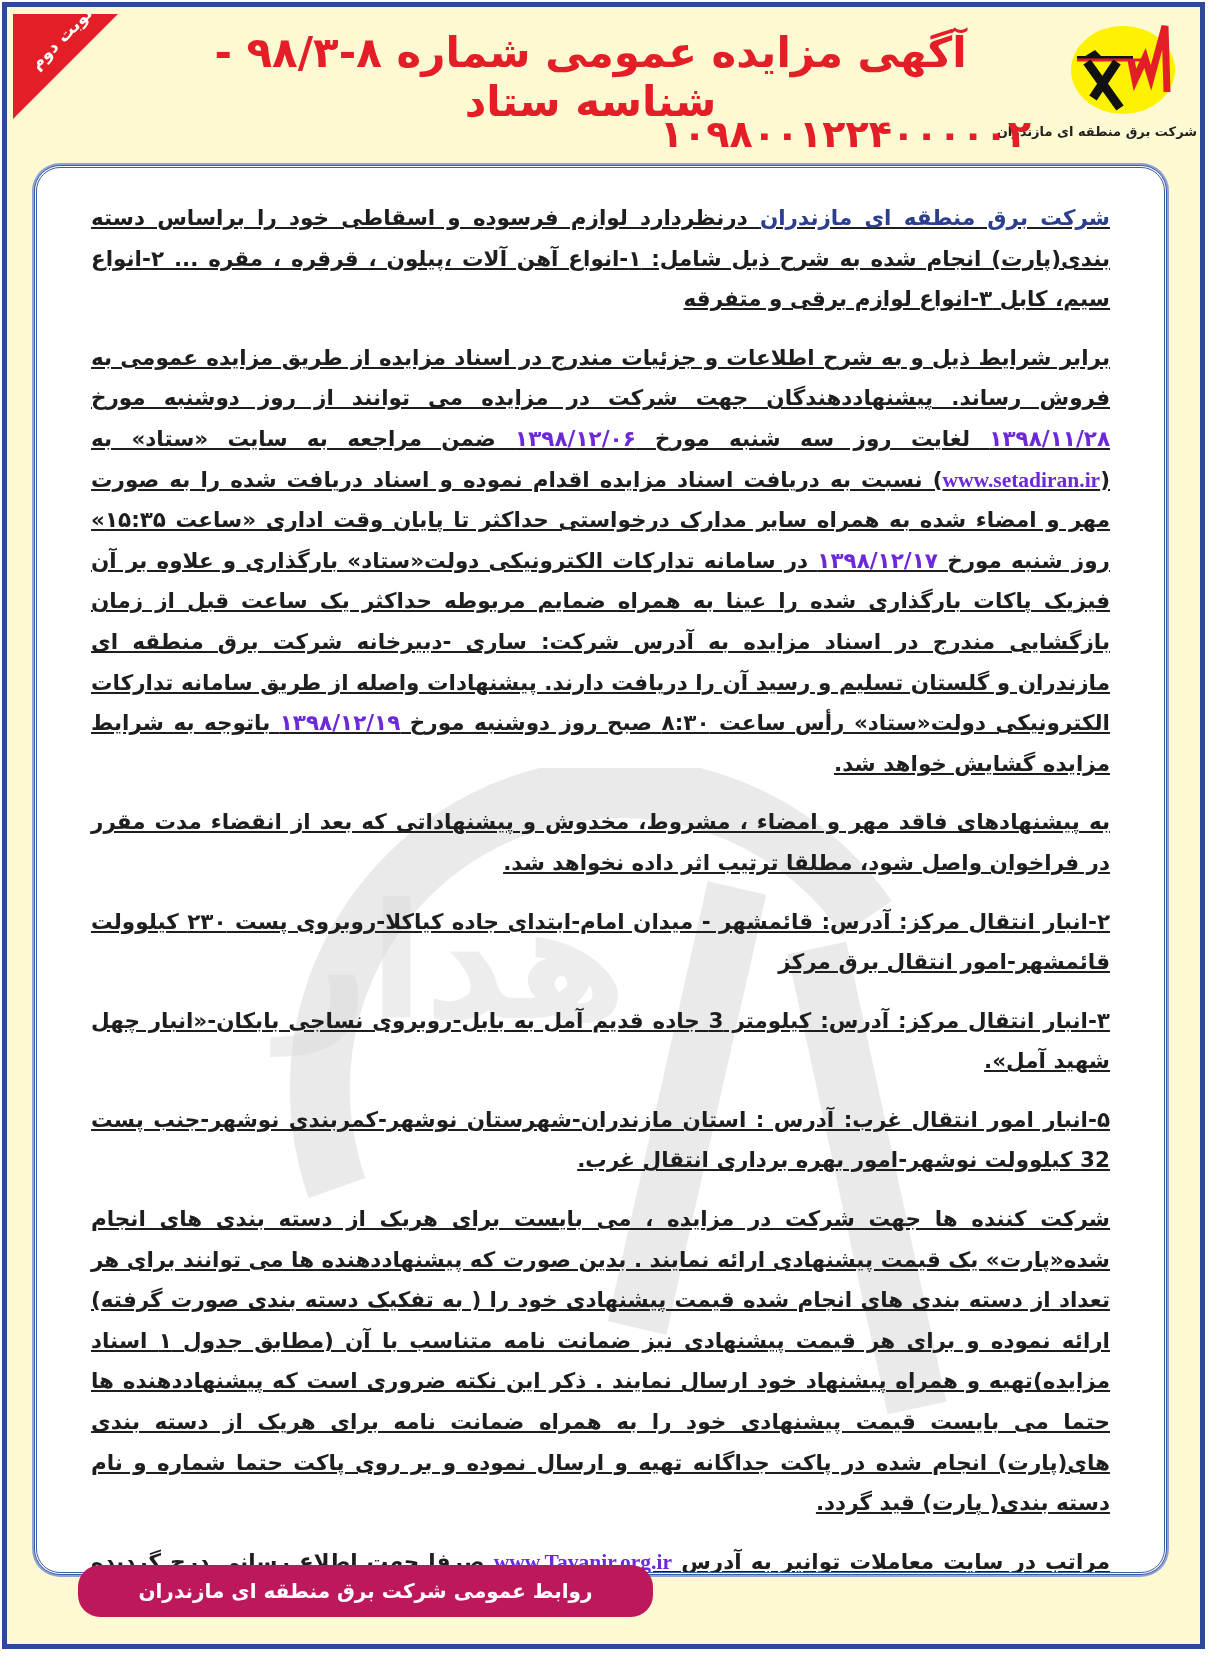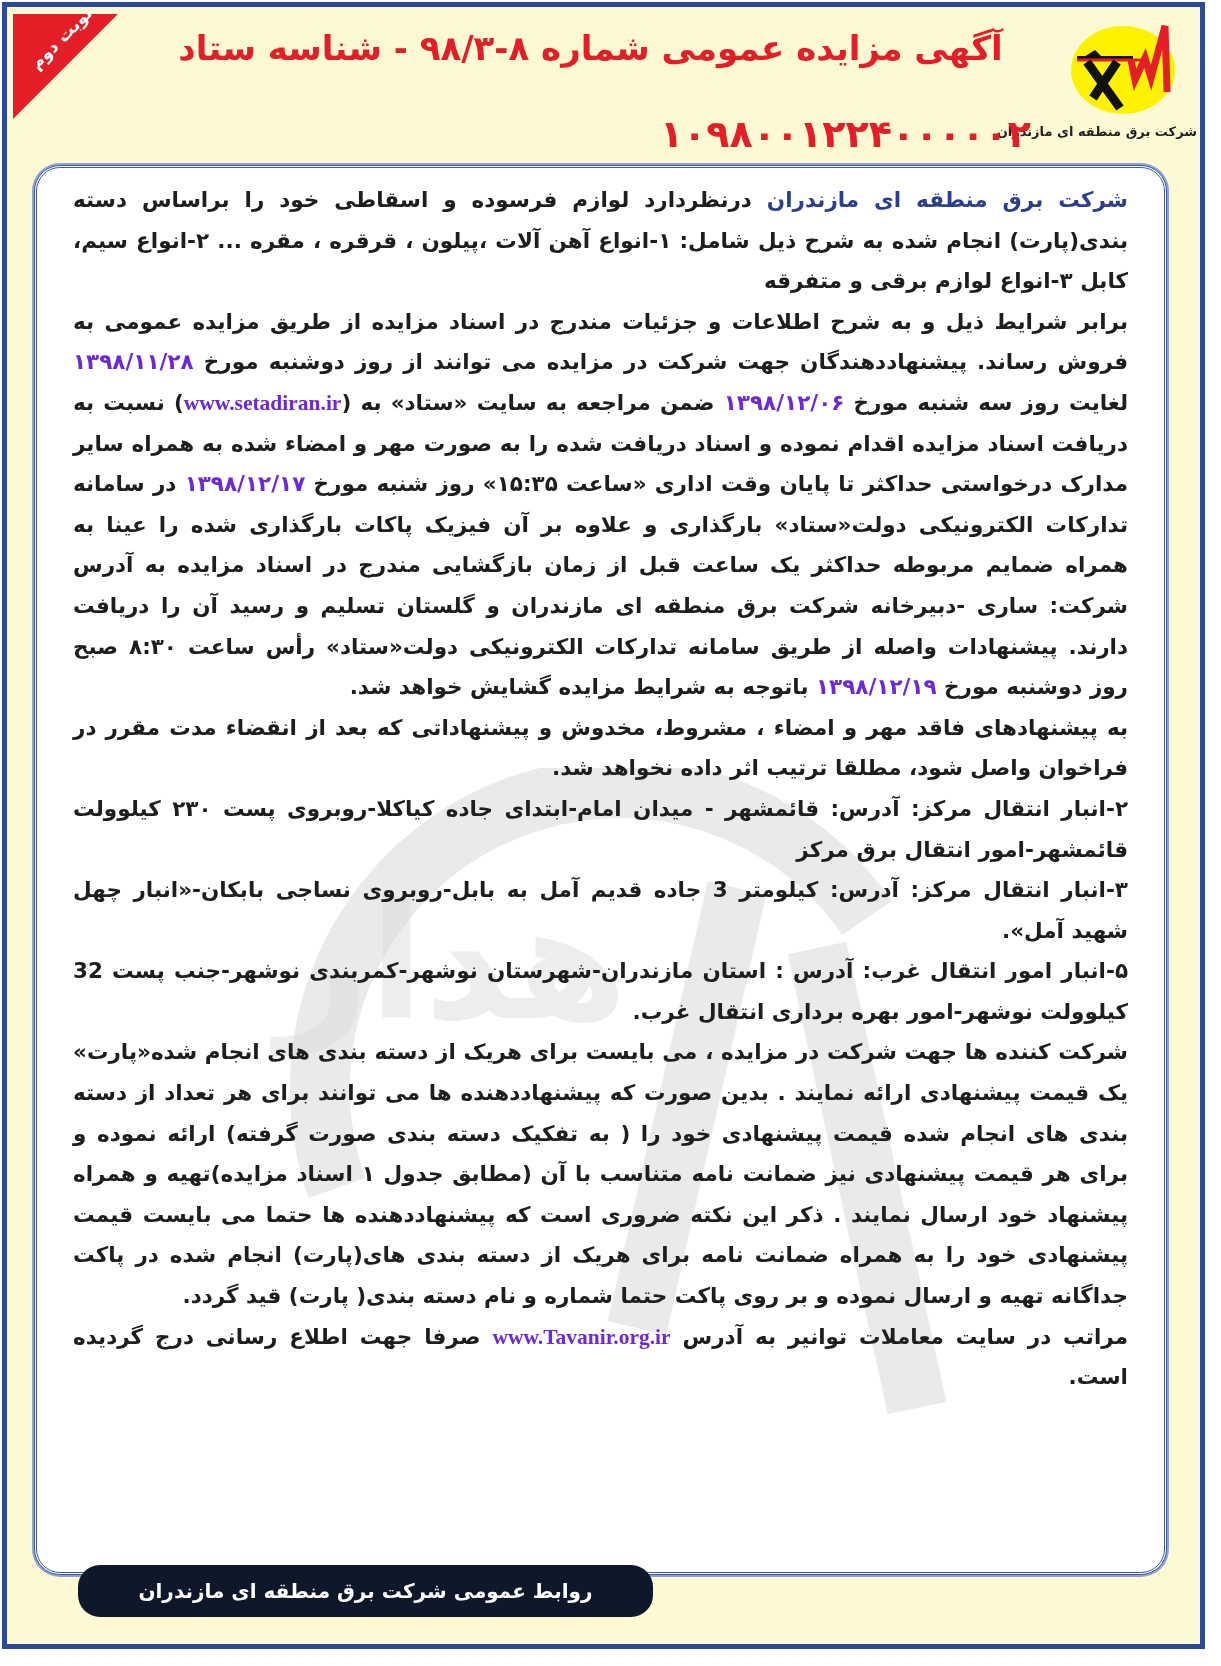--- a/index.html
+++ b/index.html
@@ -22,21 +22,21 @@
   }
   .logo {
     position:absolute; right:36px; top:20px; width:120px; height:95px;
   }
   .logo-caption {
     position:absolute; right:24px; top:124px; font-size:13px; font-weight:bold;
     color:#222; direction:rtl; white-space:nowrap;
   }
   .title {
     position:absolute; left:150px; right:190px; top:28px; text-align:center;
-    color:#e41e26; font-weight:bold; font-size:34px; direction:rtl;
+    color:#e41e26; font-weight:bold; font-size:42px; direction:rtl;
     font-family:"DejaVu Sans", sans-serif; letter-spacing:-0.5px;
   }
   .title-id {
     position:absolute; left:150px; right:190px; top:112px; text-align:right;
     color:#e41e26; font-weight:bold; font-size:38px; direction:ltr;
     font-family:"DejaVu Sans", sans-serif; letter-spacing:1px;
   }
   .body-box {
     position:absolute; left:34px; top:165px; width:1133px; height:1410px;
     background:#ffffff; border:3px double #3c5aa6; border-radius:26px;
@@ -45,26 +45,26 @@
   }
   .watermark {
     position:absolute; left:180px; top:600px; width:800px; height:700px;
     pointer-events:none;
   }
   .content {
     position:relative; padding:12px 36px 0 36px; direction:rtl; text-align:justify;
     font-family:"DejaVu Sans", sans-serif; font-weight:bold; font-size:21.5px;
     line-height:40.6px; color:#1e1e1e; z-index:2;
   }
-  .content p { margin:0; }
+  .content p { margin:18px;text-decoration:underline; }
   .hl-blue { color:#2c3f8e; }
   .hl-red { color:#6d28d9; }
   .footer-bar {
     position:absolute; left:78px; top:1565px; width:575px; height:52px;
-    background:#0f172a; border-radius:22px;
+    background:#be185d; border-radius:22px;
     color:#ffffff; font-weight:bold; font-size:20px; direction:rtl;
     display:flex; align-items:center; justify-content:center;
     z-index:3;
   }
 </style>
 </head>
 <body>
 
 <div class="frame"></div>
 

